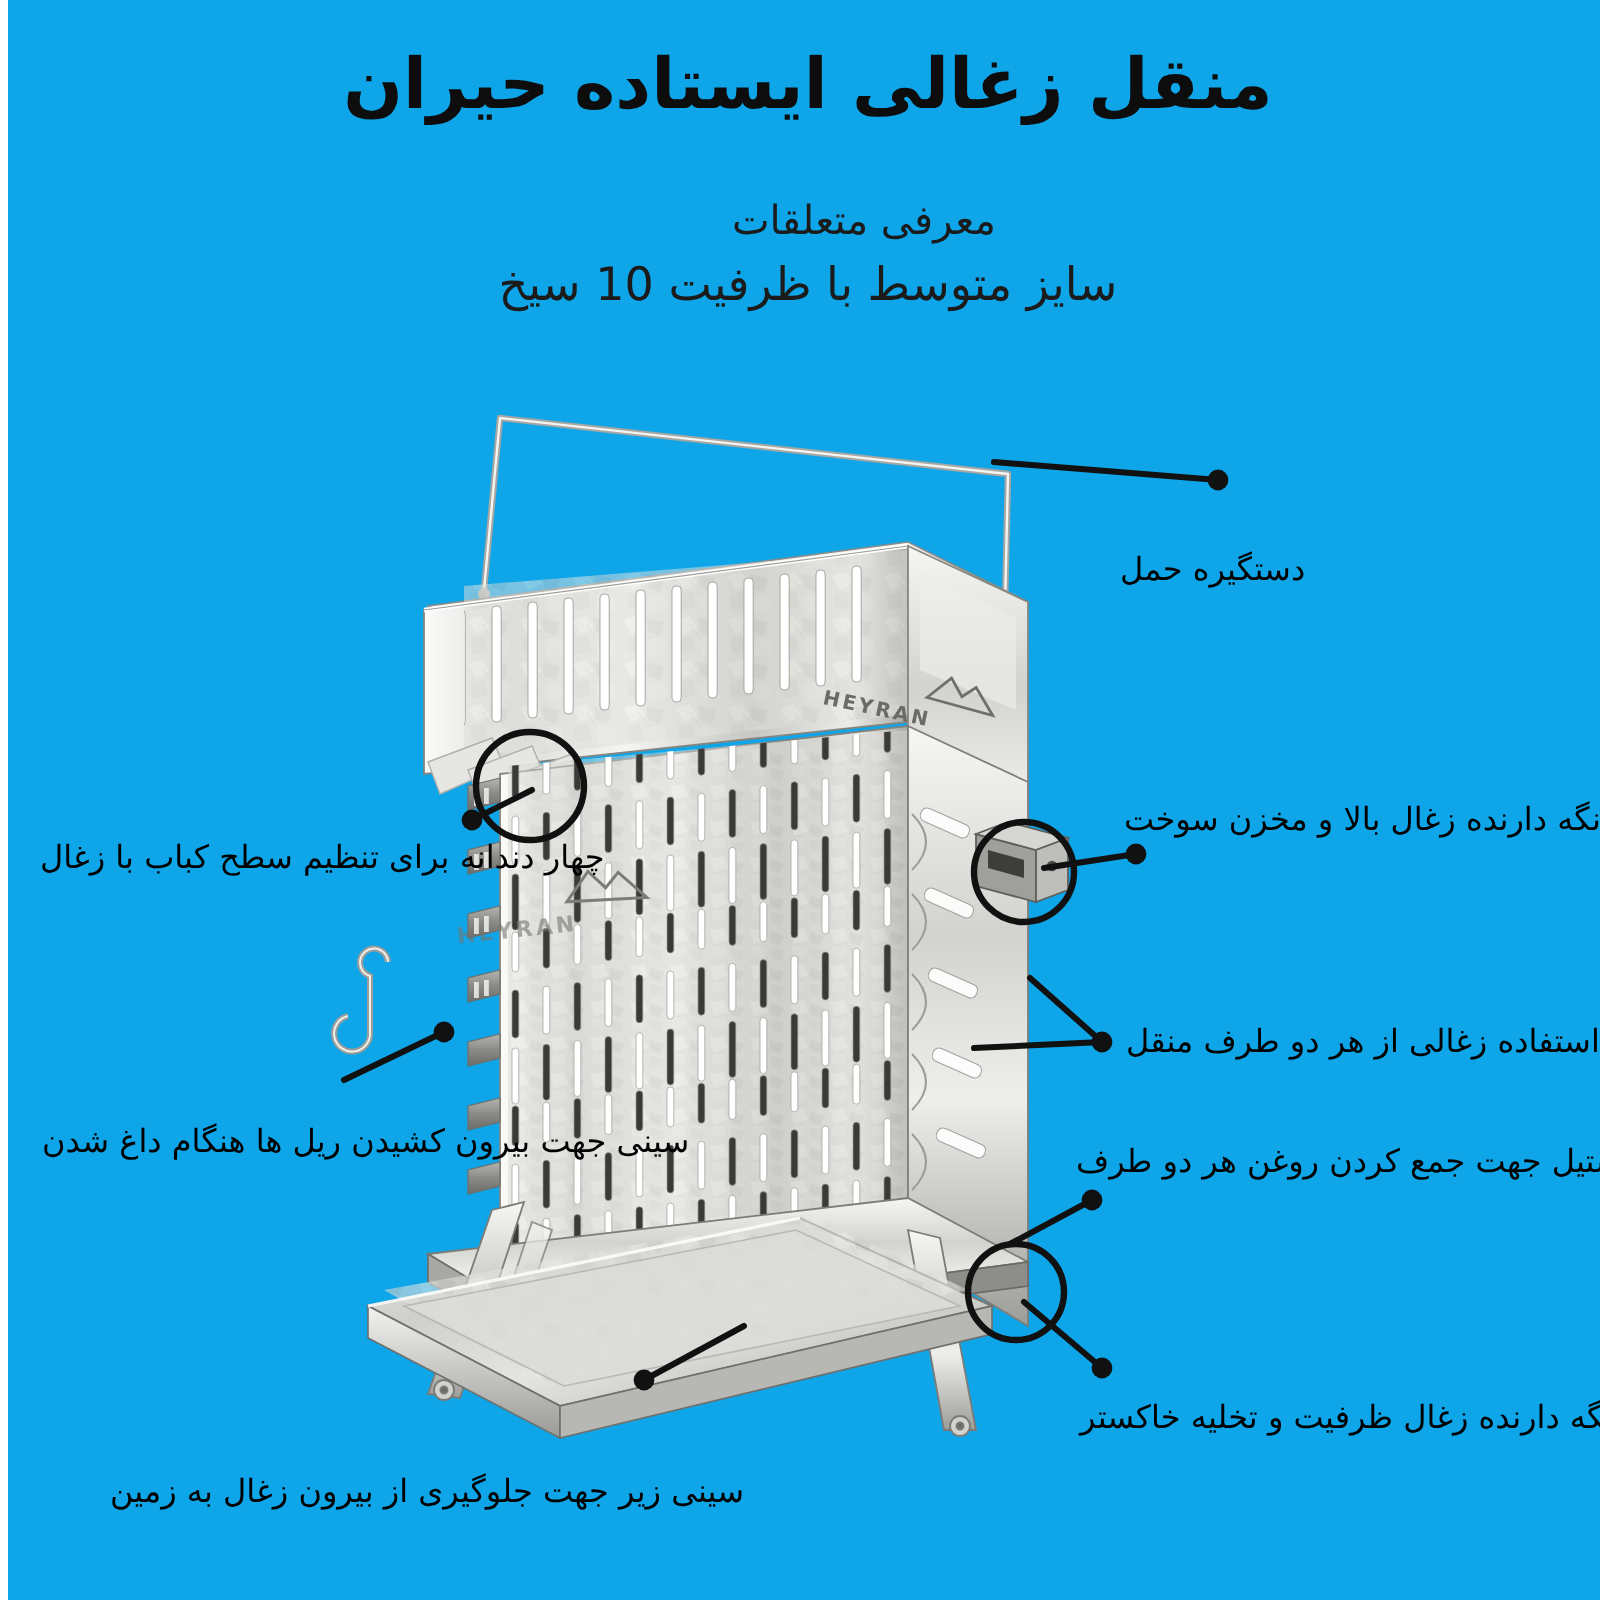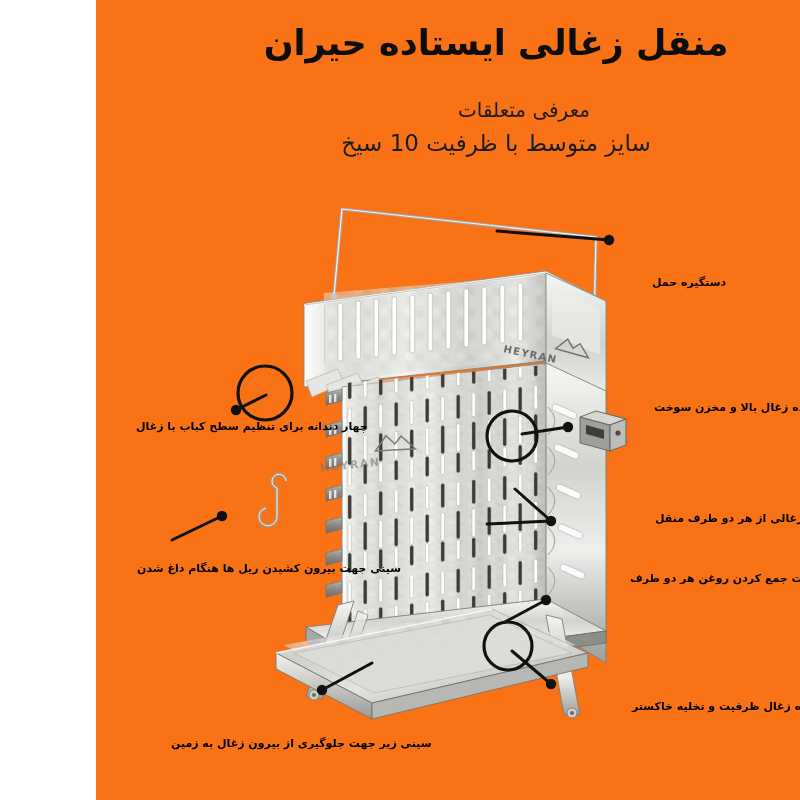--- a/index.html
+++ b/index.html
@@ -3,23 +3,23 @@
 <meta charset="utf-8">
 <title>Product Infographic</title>
 <style>
   html, body {
     margin: 0;
     padding: 0;
     background: #ffffff;
   }
   #page {
     position: relative;
-    width: 704px;
+    width: 796px;
     height: 800px;
-    background: #f97316;
+    background: #0ea5e9;
     overflow: hidden;
     font-family: "DejaVu Sans", "Liberation Sans", sans-serif;
   }
 
   
   .title {
     position: absolute;
     top: 22px;
     left: 0;
     width: 800px;
@@ -49,29 +49,29 @@
     width: 800px;
     text-align: center;
     font-size: 23px;
     color: #1b1b1b;
     direction: rtl;
   }
 
   
   .callout {
     position: absolute;
-    font-size: 11px;
-    font-weight: bold;
+    font-size: 16px;
+    font-weight: normal;
     color: #000000;
     direction: rtl;
     white-space: nowrap;
     line-height: 1;
   }
   .callout.right { text-align: right; }
-  .callout.left  { text-align: right; margin-left: 24px; }
+  .callout.left  { text-align: right; }
 
   
   #leaders {
     position: absolute;
     inset: 0;
     width: 800px;
     height: 800px;
     pointer-events: none;
   }
 

